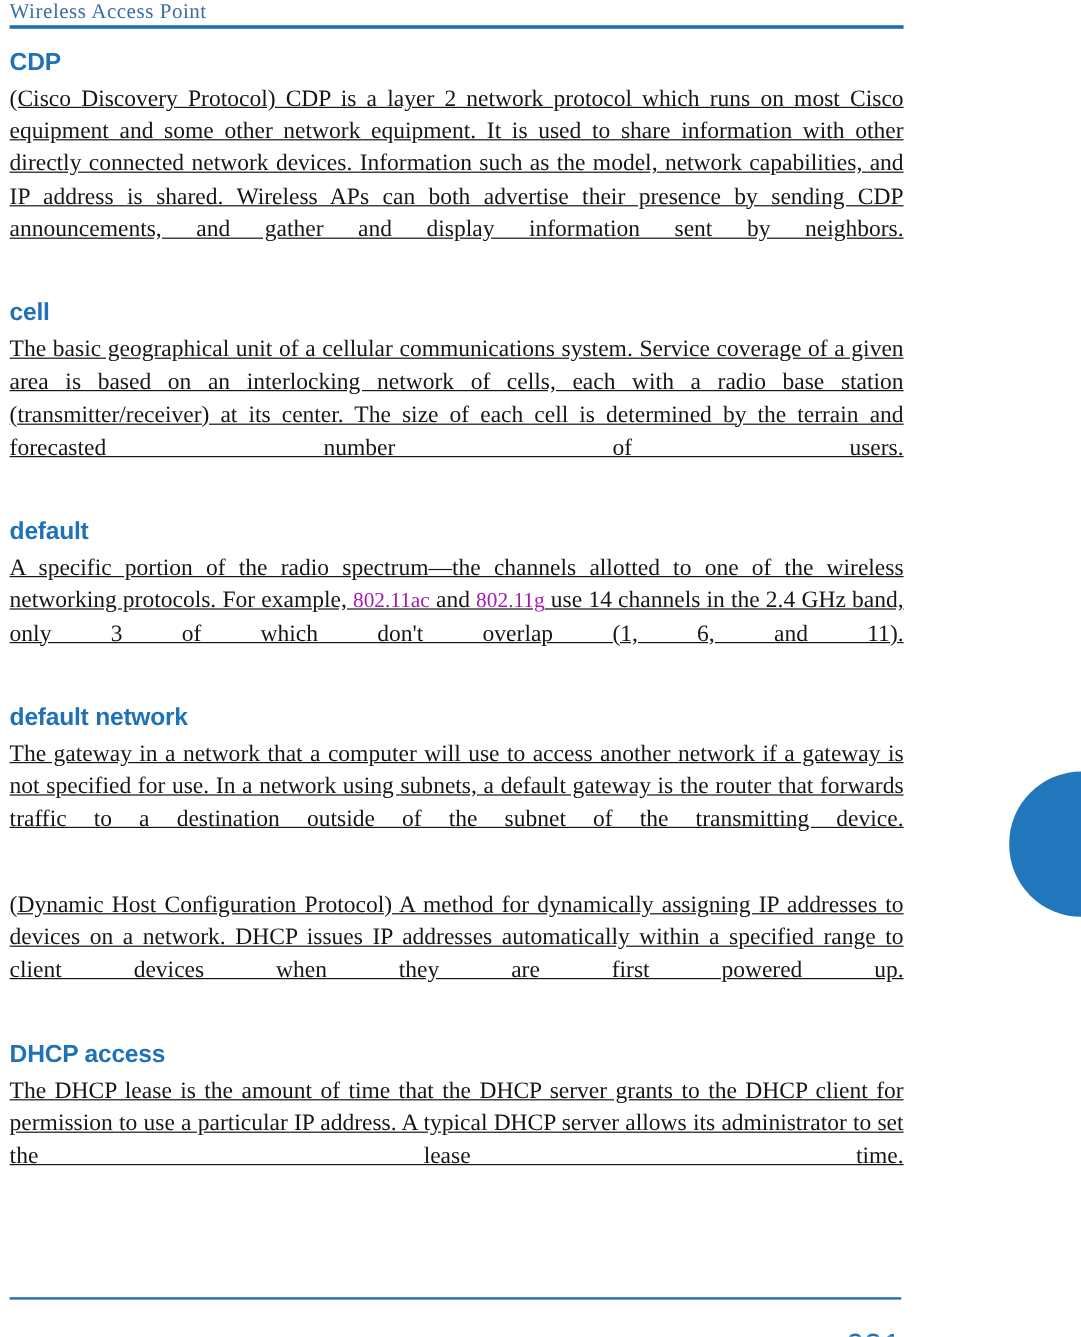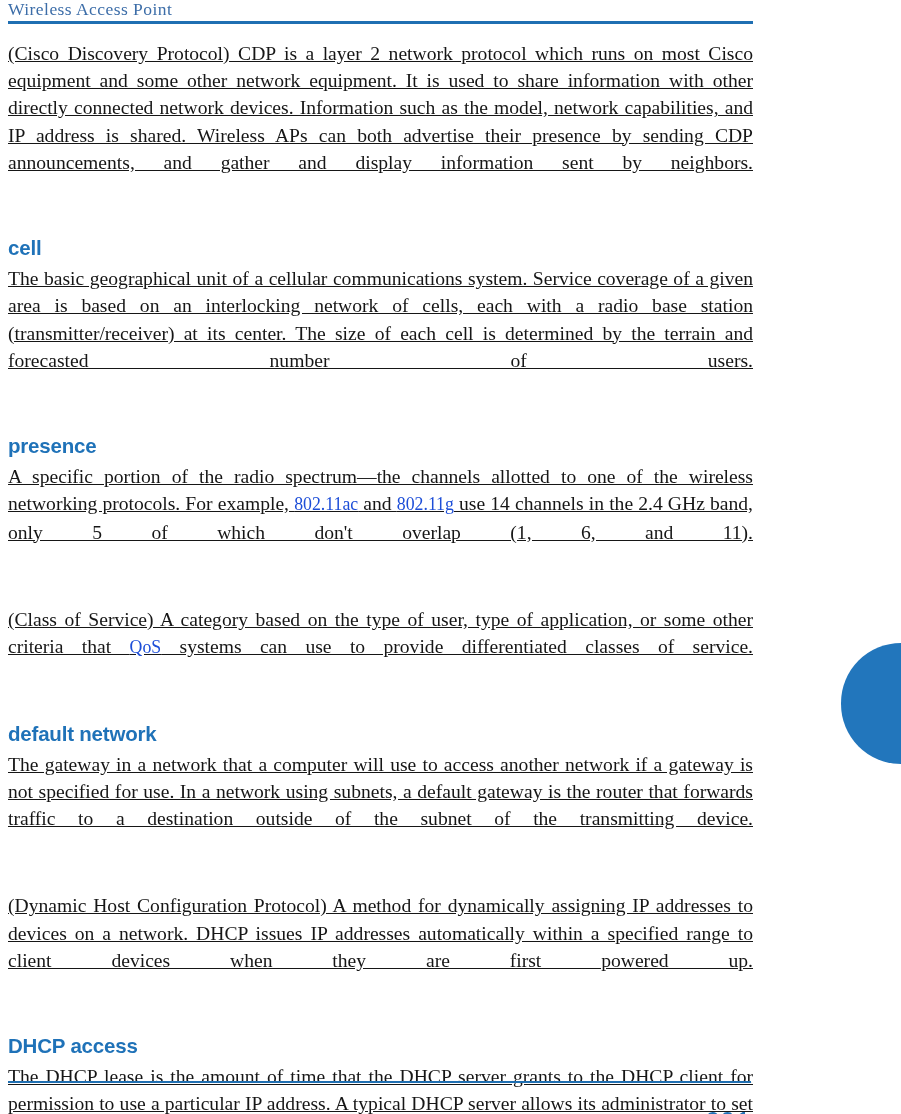--- a/index.html
+++ b/index.html
@@ -75,27 +75,27 @@
     text-decoration: underline;
   }
   
   p.def::after {
     content: "";
     display: inline-block;
     width: 100%;
   }
 
   .xref {
-    color: #1d4ed8;
+    color: #a21caf;
     font-size: 17.8px;
   }
 
   
   .entry { margin: 0; }
-  .entry + .entry { margin-top: 33px; }
+  .entry + .entry { margin-top: 17px; }
   .entry h2.term { margin-bottom: 5px; }
 
   
   .thumb-tab {
     position: absolute;
     right: 0;
     top: 643px;
     width: 60px;
     height: 121px;
     background: #2276bc;
@@ -139,35 +139,35 @@
 <body>
 
 <div class="page">
 
   <div class="running-head">Wireless Access Point</div>
   <div class="head-rule"></div>
 
   <div class="content">
 
     <div class="entry">
+      <h2 class="term">CDP</h2>
       <p class="def"><span>(Cisco Discovery Protocol) CDP is a layer 2 network protocol which runs on most Cisco equipment and some other network equipment. It is used to share information with other directly connected network devices. Information such as the model, network capabilities, and IP address is shared. Wireless APs can both advertise their presence by sending CDP announcements, and gather and display information sent by neighbors.</span></p>
     </div>
 
     <div class="entry">
       <h2 class="term">cell</h2>
       <p class="def"><span>The basic geographical unit of a cellular communications system. Service coverage of a given area is based on an interlocking network of cells, each with a radio base station (transmitter/receiver) at its center. The size of each cell is determined by the terrain and forecasted number of users.</span></p>
     </div>
 
     <div class="entry">
-      <h2 class="term">presence</h2>
-      <p class="def"><span>A specific portion of the radio spectrum—the channels allotted to one of the wireless networking protocols. For example, </span><span class="xref">802.11ac</span><span> and </span><span class="xref">802.11g</span><span> use 14 channels in the 2.4 GHz band, only 5 of which don't overlap (1, 6, and 11).</span></p>
+      <h2 class="term">default</h2>
+      <p class="def"><span>A specific portion of the radio spectrum—the channels allotted to one of the wireless networking protocols. For example, </span><span class="xref">802.11ac</span><span> and </span><span class="xref">802.11g</span><span> use 14 channels in the 2.4 GHz band, only 3 of which don't overlap (1, 6, and 11).</span></p>
     </div>
 
     <div class="entry">
-      <p class="def"><span>(Class of Service) A category based on the type of user, type of application, or some other criteria that </span><span class="xref">QoS</span><span> systems can use to provide differentiated classes of service.</span></p>
     </div>
 
     <div class="entry">
       <h2 class="term">default network</h2>
       <p class="def"><span>The gateway in a network that a computer will use to access another network if a gateway is not specified for use. In a network using subnets, a default gateway is the router that forwards traffic to a destination outside of the subnet of the transmitting device.</span></p>
     </div>
 
     <div class="entry">
       <p class="def"><span>(Dynamic Host Configuration Protocol) A method for dynamically assigning IP addresses to devices on a network. DHCP issues IP addresses automatically within a specified range to client devices when they are first powered up.</span></p>
     </div>

